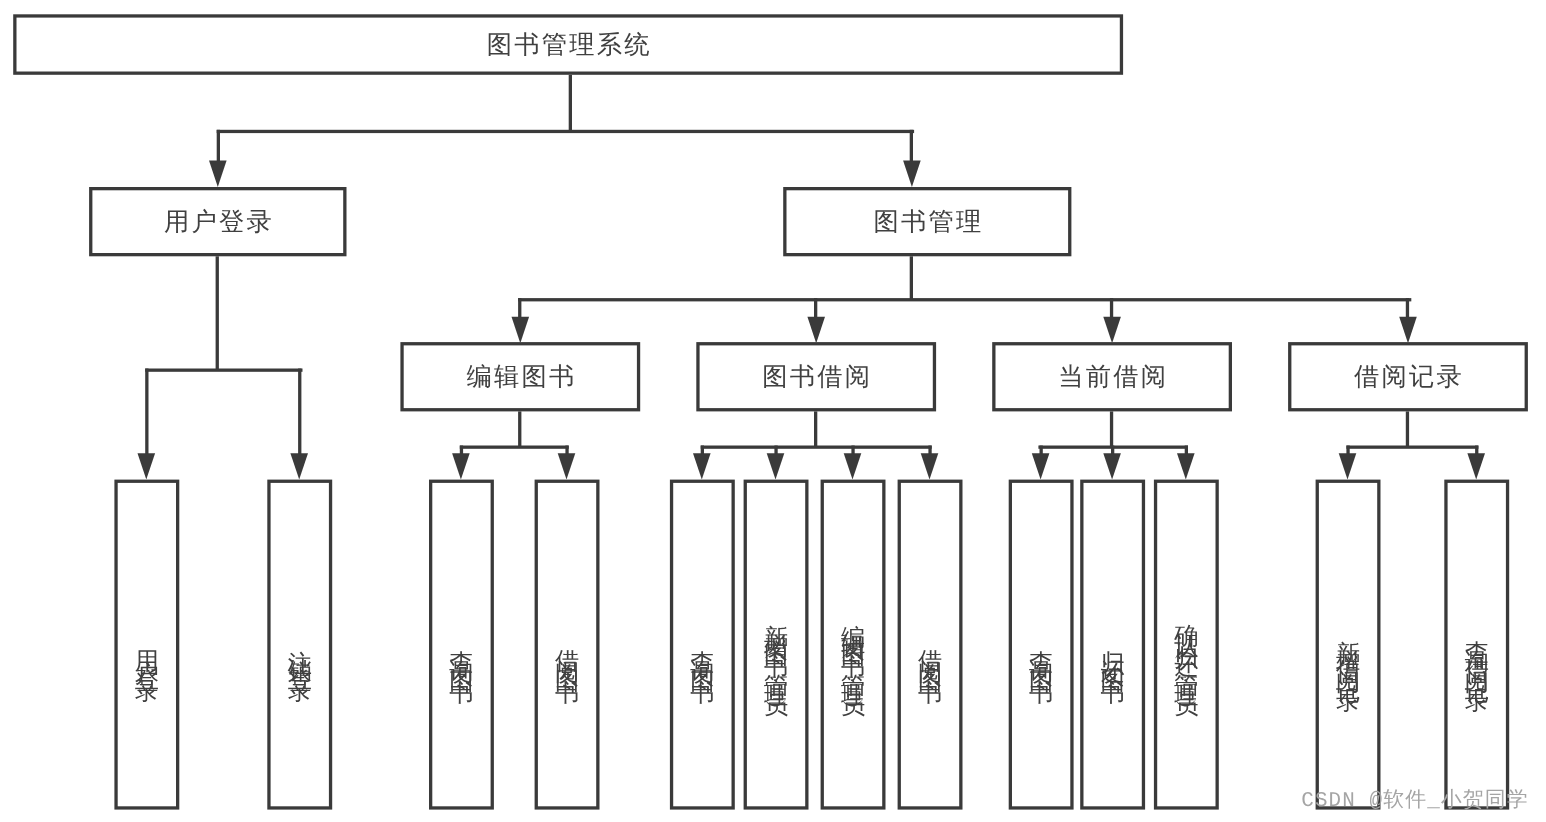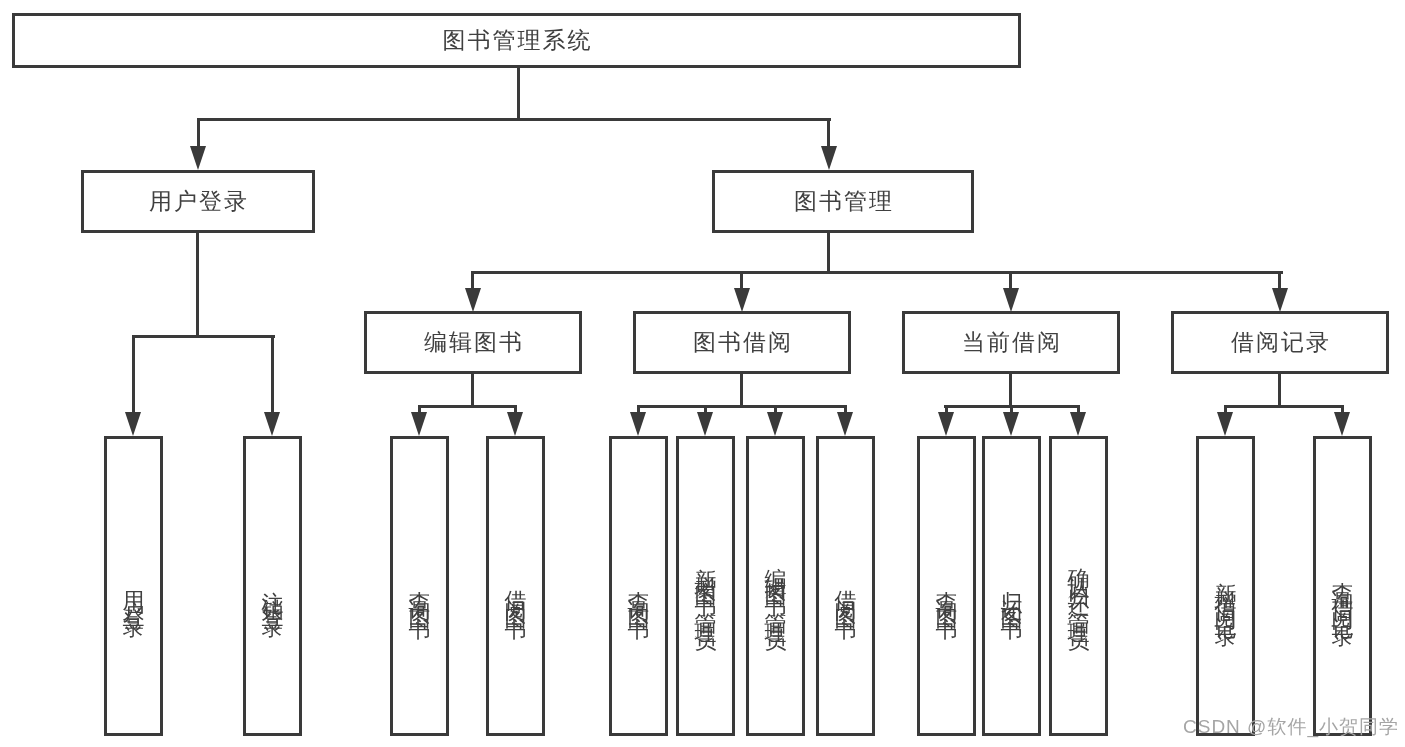--- a/index.html
+++ b/index.html
@@ -43,20 +43,21 @@
     border-top:24px solid #3a3a3a;
   }
   .watermark{
     position:absolute;
     left:1183px;top:714px;
     font-size:19px;
     color:#a5a5a5;
     letter-spacing:1px;
     white-space:nowrap;
     z-index:4;
+    font-family:Liberation Mono, monospace;
   }
 </style>
 </head>
 <body>
 
 <div id="canvas">
 
   <div class="box" style="left:12px;top:13px;width:1009px;height:55px">
     <span class="hlabel">图书管理系统</span>
   </div>

